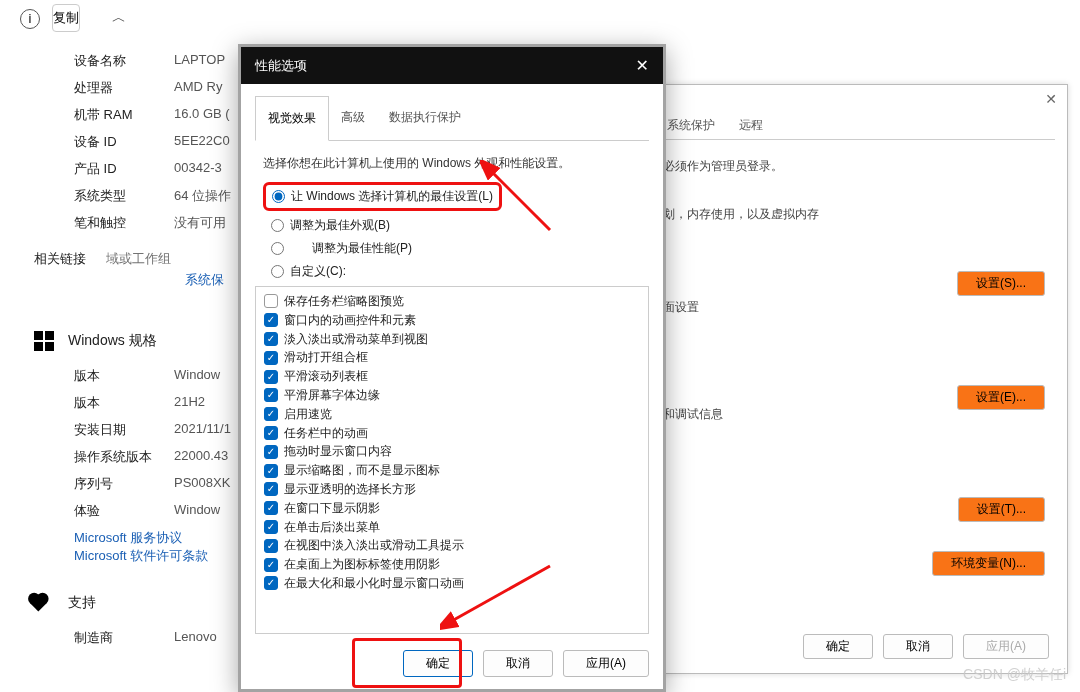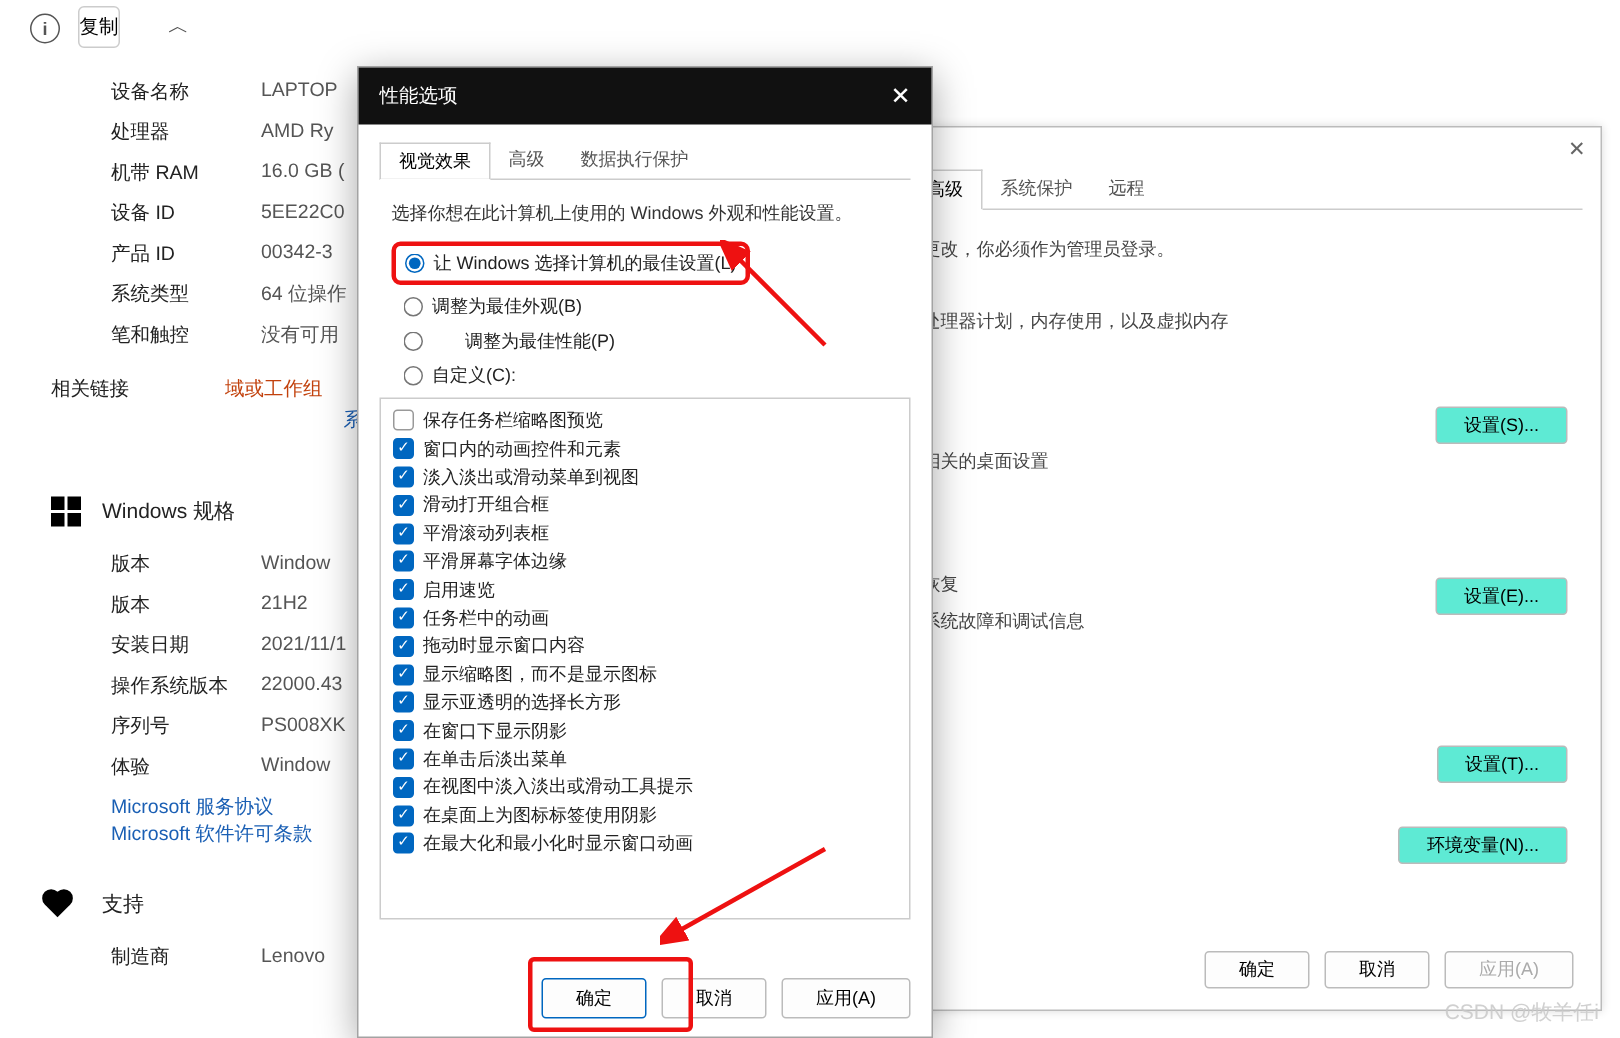--- a/index.html
+++ b/index.html
@@ -33,31 +33,31 @@
 .heart-icon .sq{width:12px;height:12px;background:#000;}
 
 
 .sysprops { position: absolute; top: 84px; right: 12px; width: 476px; height: 590px; background: #fff; border: 1px solid #bbb; box-shadow: 0 0 6px rgba(0,0,0,0.15); }
 .sysprops-close { position: absolute; top: 6px; right: 10px; font-size: 14px; color: #666; }
 .sysprops-tabs { display: flex; border-bottom: 1px solid #ccc; margin: 28px 12px 0 12px; }
 .sysprops-tab { padding: 4px 12px; font-size: 12px; color: #555; }
 .sysprops-tab.active { border: 1px solid #ccc; border-bottom: 1px solid #fff; margin-bottom: -1px; background:#fff; color:#000;}
 .sysprops-body { padding: 16px 22px; font-size: 12px; color: #444; }
 .sysprops-body p { margin-bottom: 28px; line-height: 1.7; }
-.sp-btn { position: absolute; border: 1px solid #bbb; background: #5eead4; border-radius: 3px; padding: 3px 18px; font-size: 12px; }
+.sp-btn { position: absolute; border: 1px solid #bbb; background: #f97316; border-radius: 3px; padding: 3px 18px; font-size: 12px; }
 .sp-row-btns { position: absolute; bottom: 14px; right: 18px; display: flex; gap: 10px; }
 .sp-row-btns button { border: 1px solid #bbb; background: #fdfdfd; border-radius: 3px; padding: 3px 22px; font-size: 12px; }
 .sp-row-btns button.disabled { color: #aaa; }
 
 
-.perf { position: absolute; top: 44px; left: 238px; width: 384px; height: 648px; background: #fff; border: 1px solid #a3a3a3; box-shadow: 0 6px 24px rgba(0,0,0,0.35); z-index:5;}
+.perf { position: absolute; top: 44px; left: 238px; width: 428px; height: 648px; background: #fff; border: 3px solid #a3a3a3; box-shadow: 0 6px 24px rgba(0,0,0,0.35); z-index:5;}
 .perf-title { background: #111; color: #fff; padding: 9px 14px; font-size: 13px; display: flex; justify-content: space-between; align-items: center; }
 .perf-title .x { font-size: 16px; font-weight: 300; }
 .perf-tabs { display: flex; border-bottom: 1px solid #ccc; margin: 12px 14px 0 14px; }
-.perf-tab { padding: 3px 12px; font-size: 12px; color: #555; }
+.perf-tab { padding: 13px 12px; font-size: 12px; color: #555; }
 .perf-tab.active { border: 1px solid #ccc; border-bottom: 1px solid #fff; margin-bottom: -1px; color:#000;}
 .perf-desc { margin: 14px 22px 10px 22px; font-size: 12px; color: #333; }
 .radio-group { margin: 6px 22px; font-size: 12px; }
 .radio-item { display: flex; align-items: center; gap: 6px; margin-bottom: 6px; }
 .radio-item input { margin: 0; accent-color:#0067c0;}
 .highlight-red { border: 3px solid #e11; border-radius: 6px; padding: 3px 6px; display:inline-flex; align-items:center; gap:6px;}
 .checklist-box { border: 1px solid #ccc; margin: 4px 14px 0 14px; height: 348px; padding: 6px 8px; overflow: hidden; }
 .check-item { display: flex; align-items: center; gap: 6px; font-size: 12px; margin-bottom: 2px; line-height:1.4;}
 .check-item .cb { width: 14px; height: 14px; border: 1px solid #999; border-radius: 3px; flex-shrink: 0; display:flex;align-items:center;justify-content:center;font-size:10px;color:#fff;}
 .check-item .cb.checked { background: #0067c0; border-color: #0067c0; }
@@ -103,21 +103,21 @@
         <div class="spec-label">系统类型</div>
         <div class="spec-val">64 位操作</div>
       </div>
     <div class="spec-row">
         <div class="spec-label">笔和触控</div>
         <div class="spec-val">没有可用</div>
       </div>
   </div>
   <div class="related-links">
     <span class="lbl">相关链接</span>
-    <span style="color:#c2410c;margin-left:44px;">域或工作组</span>
+    <span style="color:#737373;">域或工作组</span>
     <span style="color:#1a5fb4;margin-top:21px;">系统保</span>
   </div>
 
   <div class="section-hdr">
     <div class="win-icon">
         <div></div>
         <div></div>
         <div></div>
         <div></div>
       </div>

